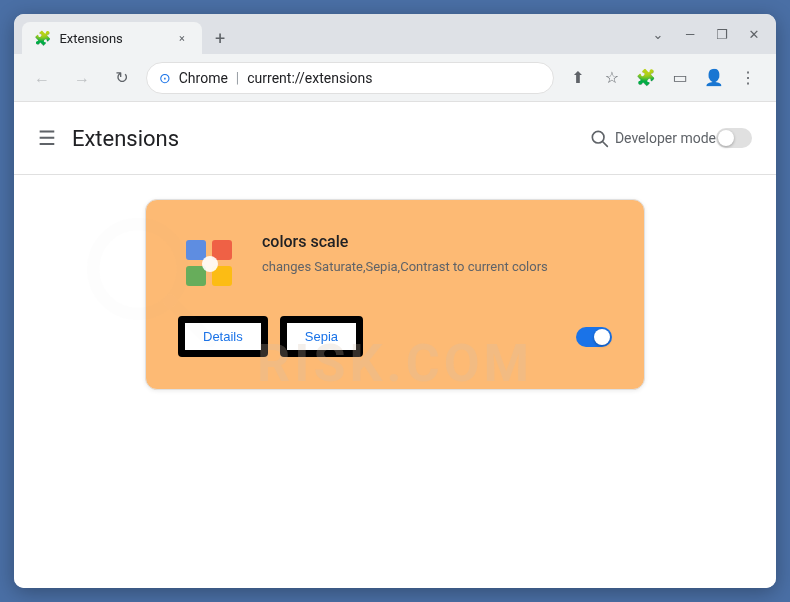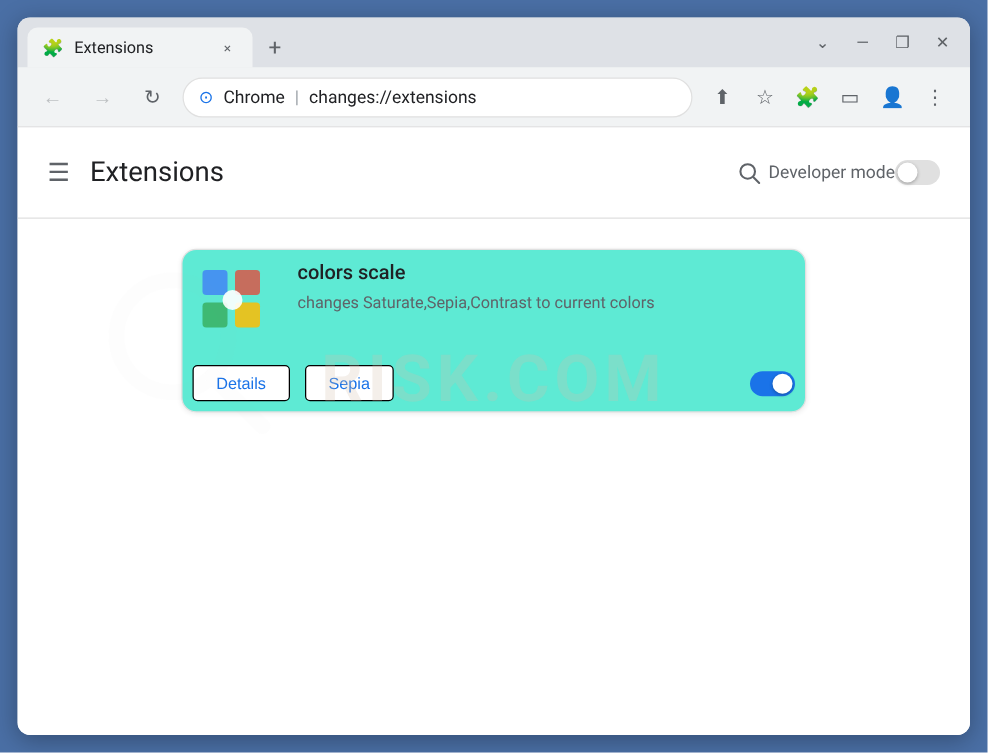--- a/index.html
+++ b/index.html
@@ -290,24 +290,24 @@
     .search-watermark {
       position: absolute;
       left: 60px;
       top: 30px;
       opacity: 0.08;
       pointer-events: none;
     }
 
     
     .ext-card {
-      background: #5eead4;
+      background: #fdba74;
       border: 1px solid #e0e0e0;
       border-radius: 12px;
-      padding: 8px;
+      padding: 32px;
       max-width: 500px;
       margin: 0 auto;
       box-shadow: 0 1px 4px rgba(0,0,0,0.08);
     }
 
     .ext-card-top {
       display: flex;
       gap: 20px;
       margin-bottom: 20px;
     }
@@ -344,21 +344,21 @@
     }
 
     .ext-card-bottom {
       display: flex;
       align-items: center;
       gap: 12px;
     }
 
     .ext-btn {
       padding: 6px 18px;
-      border: 1px solid #000000;
+      border: 7px solid #000000;
       border-radius: 4px;
       background: white;
       font-size: 13px;
       cursor: pointer;
       color: #1a73e8;
       font-weight: 500;
     }
 
     .ext-toggle-spacer {
       flex: 1;
@@ -388,21 +388,21 @@
 
   <div class="toolbar">
     <div class="nav-btn disabled">←</div>
     <div class="nav-btn disabled">→</div>
     <div class="nav-btn">↻</div>
 
     <div class="address-bar">
       <span class="address-bar-icon">⊙</span>
       <span class="address-site">Chrome</span>
       <span class="address-separator">|</span>
-      <span class="address-url">changes://extensions</span>
+      <span class="address-url">current://extensions</span>
     </div>
 
     <div class="toolbar-actions">
       <div class="toolbar-icon-btn">⬆</div>
       <div class="toolbar-icon-btn">☆</div>
       <div class="toolbar-icon-btn">🧩</div>
       <div class="toolbar-icon-btn">▭</div>
       <div class="toolbar-icon-btn">👤</div>
       <div class="toolbar-icon-btn">⋮</div>
     </div>

